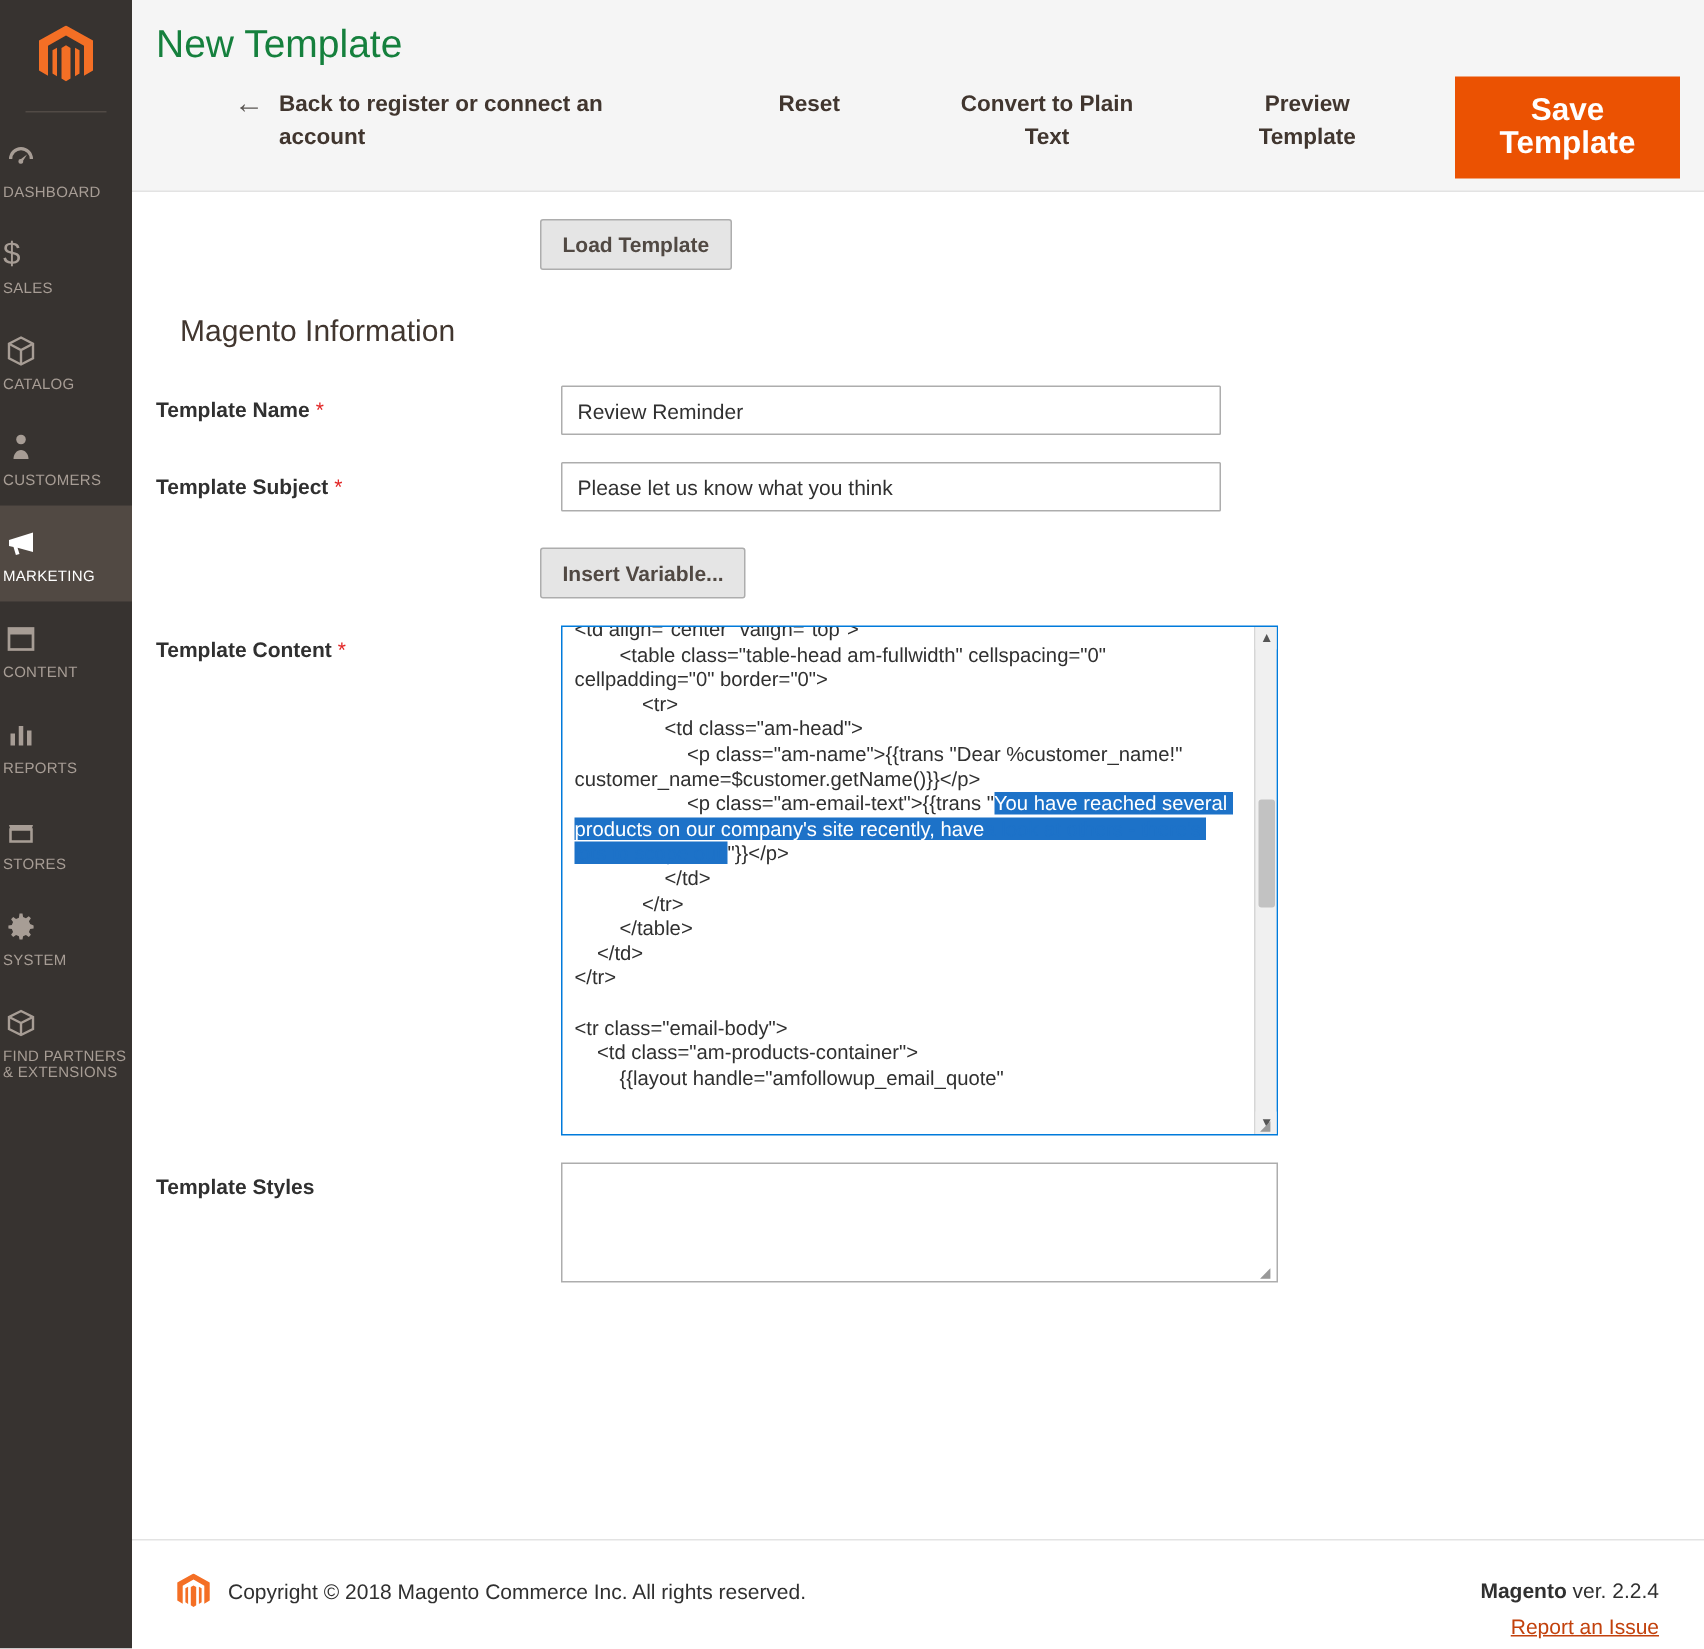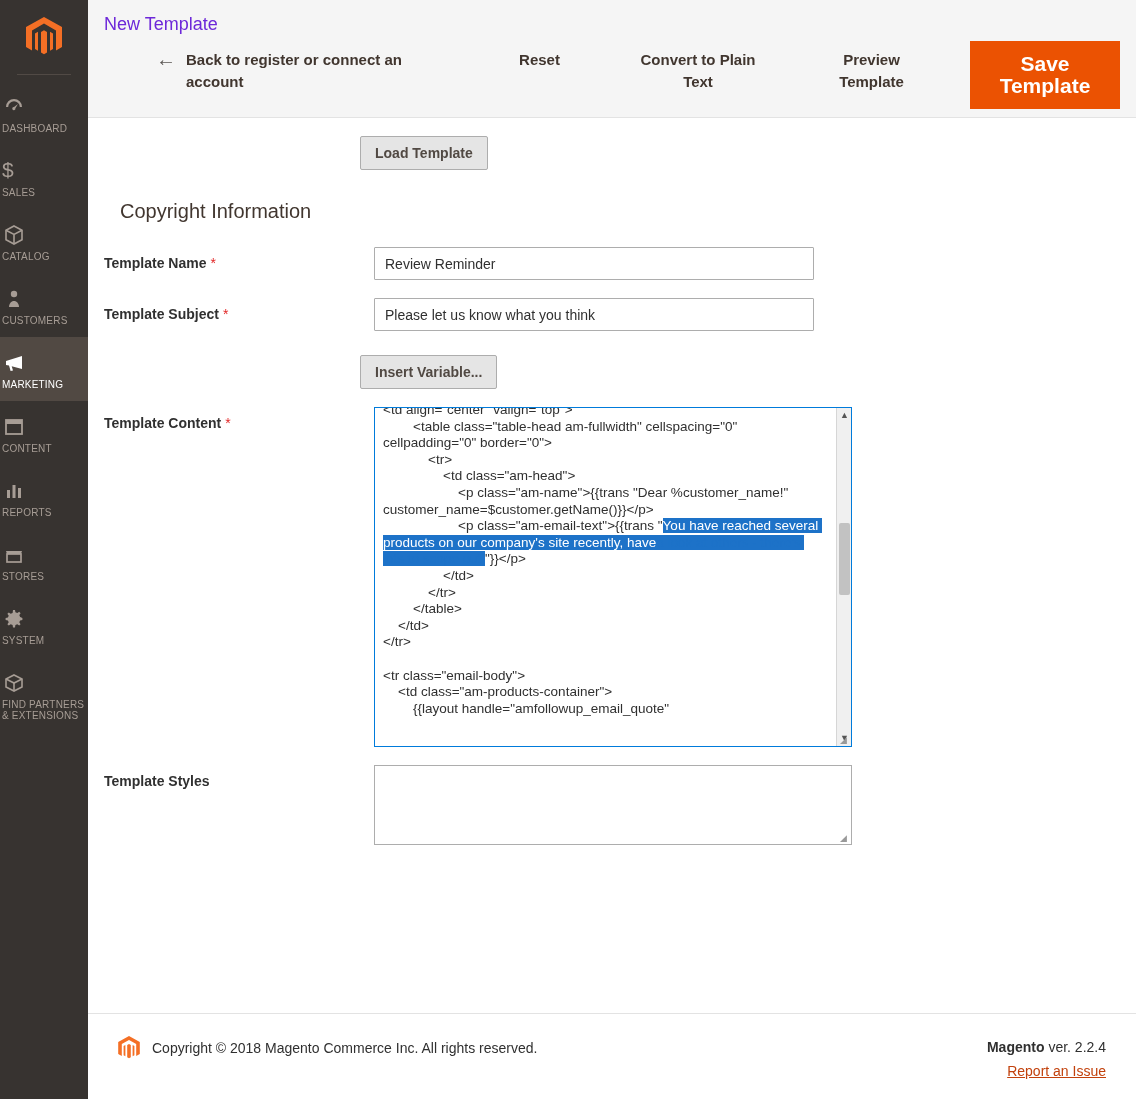--- a/index.html
+++ b/index.html
@@ -83,23 +83,23 @@
     flex-direction: column;
     background: #ffffff;
     min-width: 0;
   }
   .page-header {
     background: #f5f5f5;
     padding: 14px 16px 0 16px;
     border-bottom: 1px solid #e3e3e3;
   }
   .page-title {
-    font-size: 18px;
+    font-size: 26px;
     font-weight: normal;
-    color: #6d28d9;
+    color: #15803d;
     margin: 0 0 6px 0;
     padding-left: 0;
   }
   .header-actions {
     display: flex;
     align-items: flex-start;
     justify-content: space-between;
     padding-bottom: 0;
     height: 76px;
   }
@@ -288,21 +288,21 @@
     height: 80px;
     border: 1px solid #adadad;
     background: #ffffff;
     position: relative;
   }
 
   
   .footer {
     border-top: 1px solid #e3e3e3;
     margin-top: 28px;
-    padding: 22px 30px 17px 30px;
+    padding: 22px 30px 4px 30px;
     display: flex;
     align-items: flex-start;
     justify-content: space-between;
     background: #ffffff;
   }
   .footer-left {
     display: flex;
     align-items: center;
     gap: 12px;
     color: #303030;
@@ -452,21 +452,21 @@
         <button class="save-btn">Save Template</button>
       </div>
     </div>
 
     <div class="content">
 
       <div class="load-template-row">
         <button class="secondary-btn">Load Template</button>
       </div>
 
-      <h2 class="section-title">Copyright Information</h2>
+      <h2 class="section-title">Magento Information</h2>
 
       <div class="field-row">
         <div class="field-label">
           <span>Template Name</span><span class="req">*</span>
         </div>
         <div class="field-control">
           <input class="text-input" type="text" value="Review Reminder" style="">
         </div>
       </div>
 

